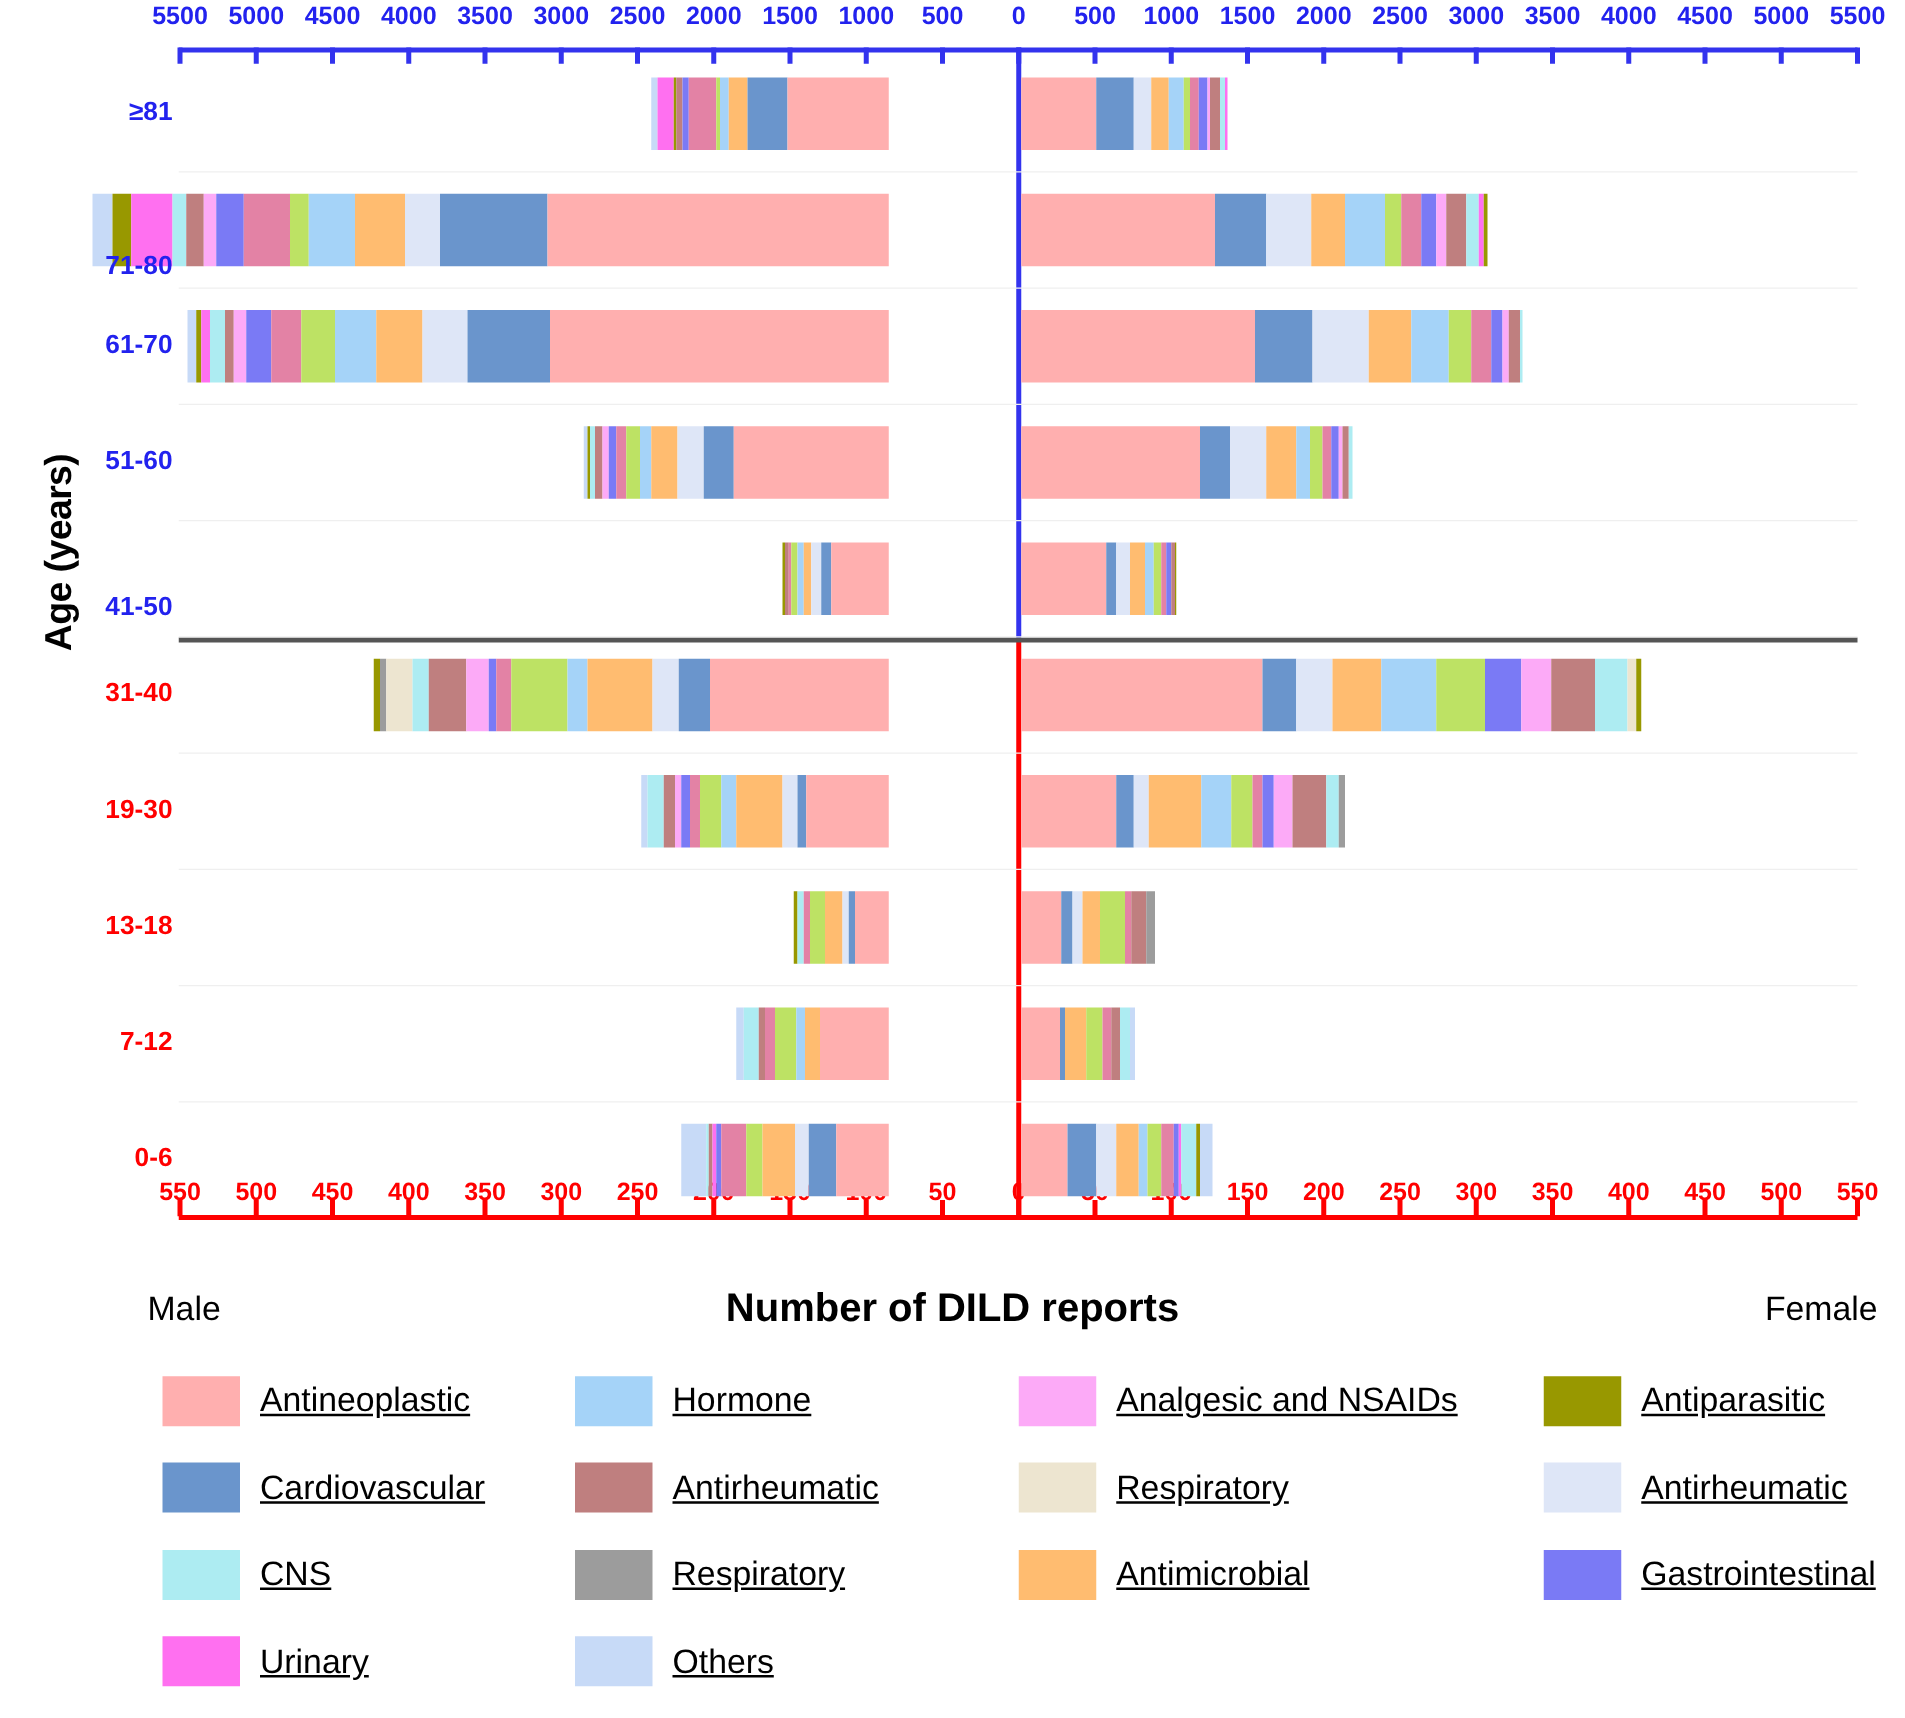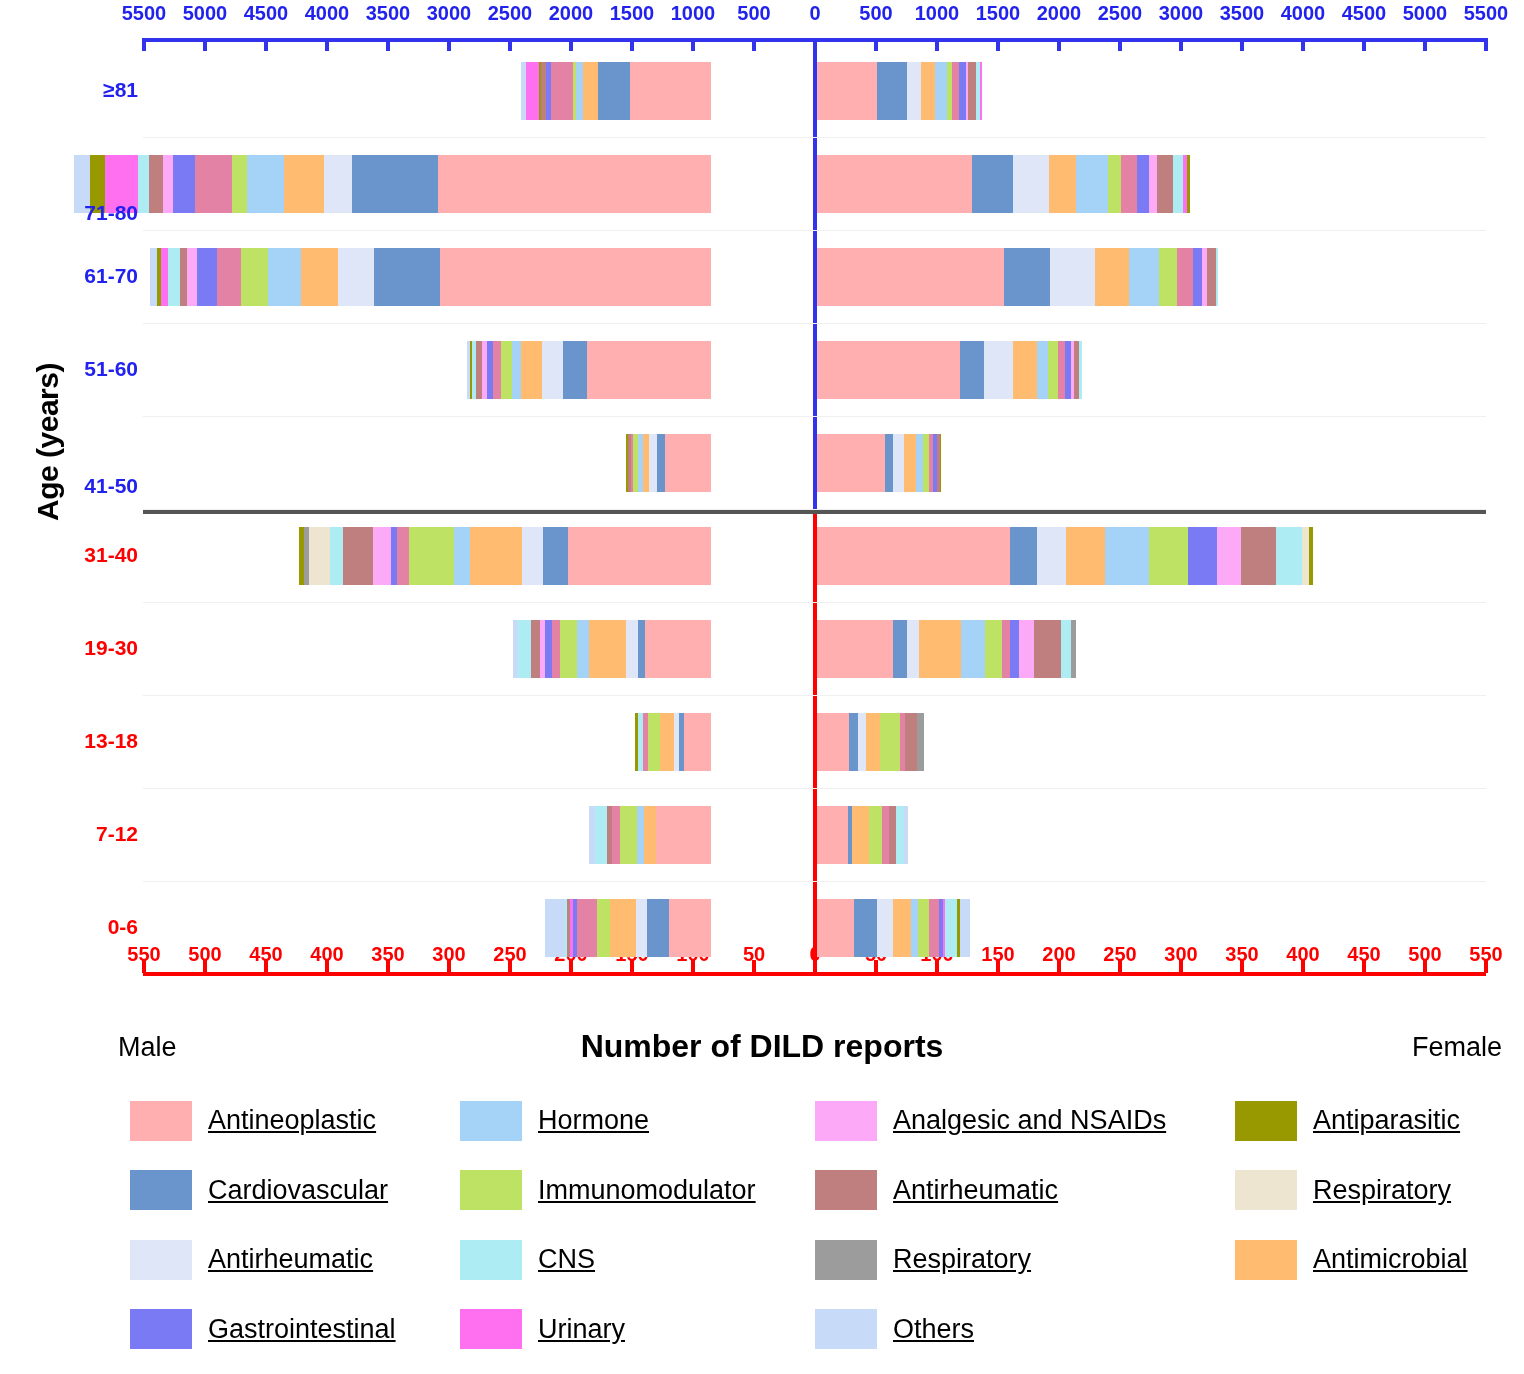--- a/index.html
+++ b/index.html
@@ -481,24 +481,20 @@
       </div>
       <div class="legend-item">
         <span class="legend-swatch" style="background: rgb(152, 152, 0);"></span>
         <span class="legend-label">Antiparasitic</span>
       </div>
       <div class="legend-item">
         <span class="legend-swatch" style="background: rgb(106, 149, 204);"></span>
         <span class="legend-label">Cardiovascular</span>
       </div>
       <div class="legend-item">
-        <span class="legend-swatch" style="background: rgb(189, 226, 100);"></span>
-        <span class="legend-label">Immunomodulator</span>
-      </div>
-      <div class="legend-item">
         <span class="legend-swatch" style="background: rgb(191, 127, 127);"></span>
         <span class="legend-label">Antirheumatic</span>
       </div>
       <div class="legend-item">
         <span class="legend-swatch" style="background: rgb(237, 229, 208);"></span>
         <span class="legend-label">Respiratory</span>
       </div>
       <div class="legend-item">
         <span class="legend-swatch" style="background: rgb(222, 230, 247);"></span>
         <span class="legend-label">Antirheumatic</span>

